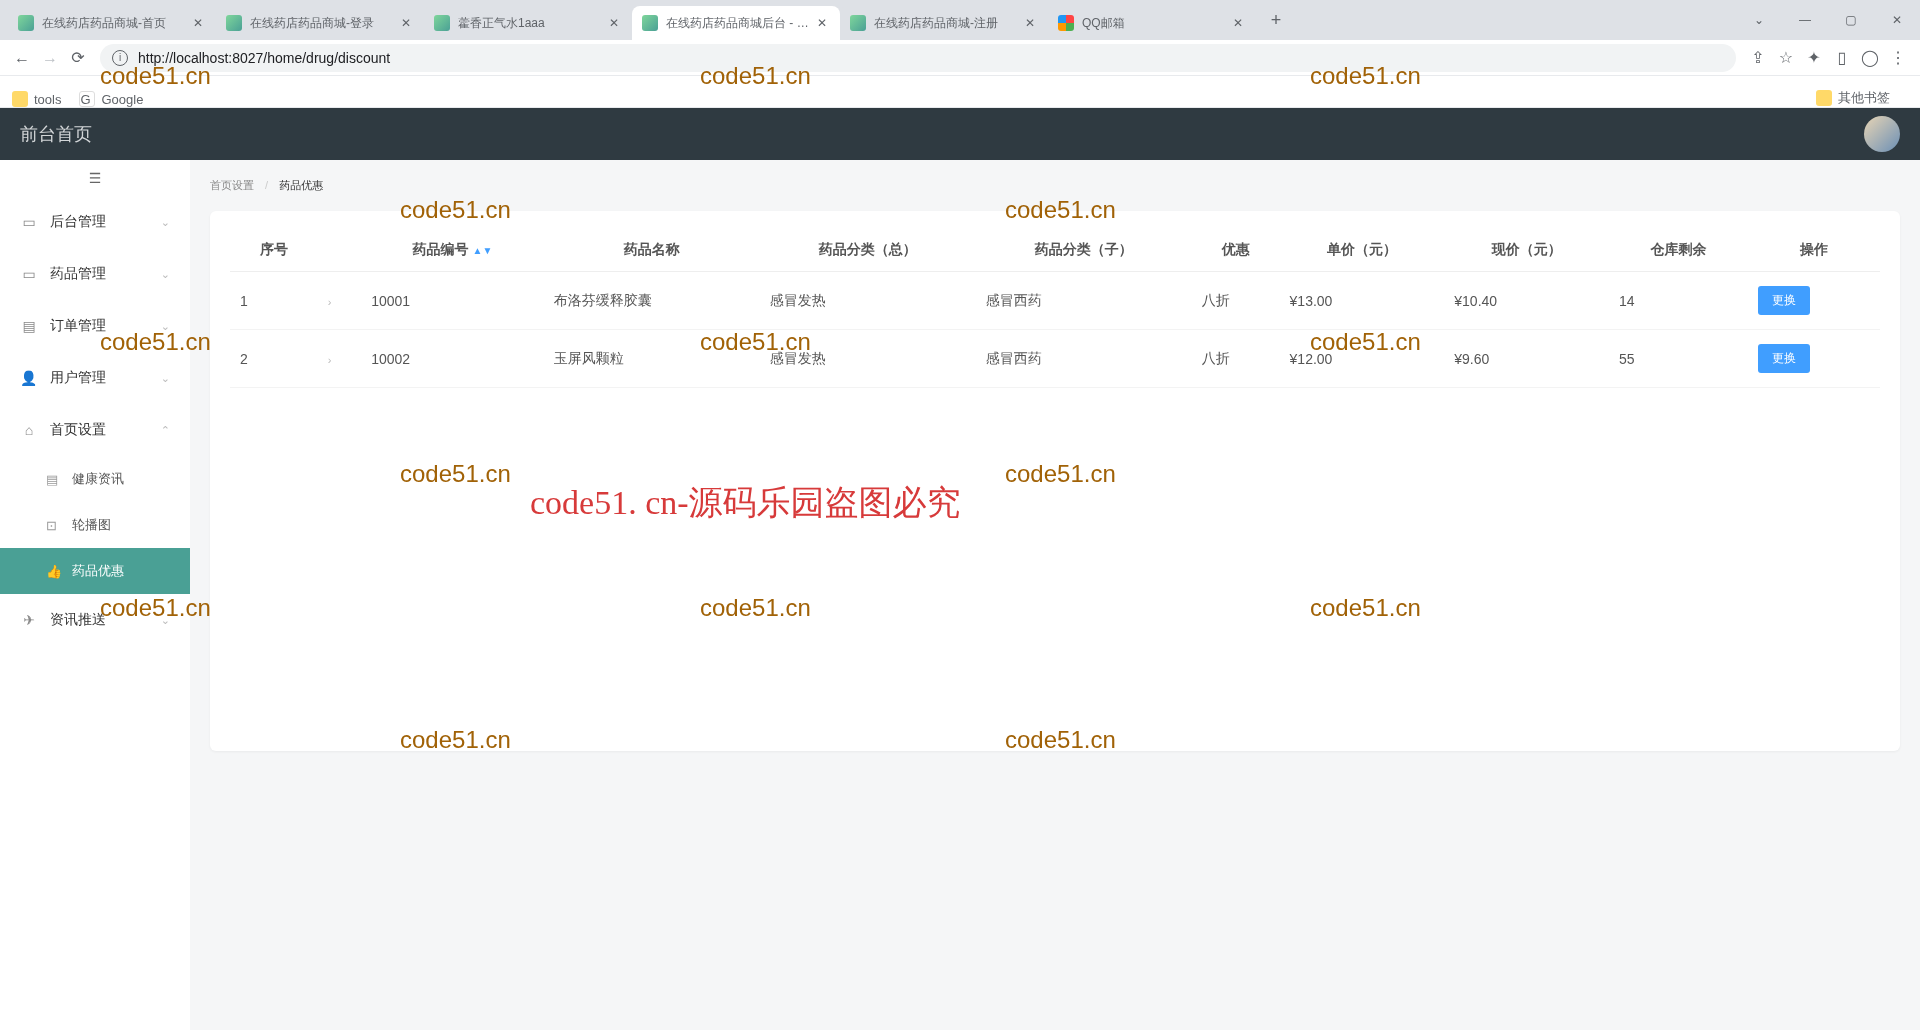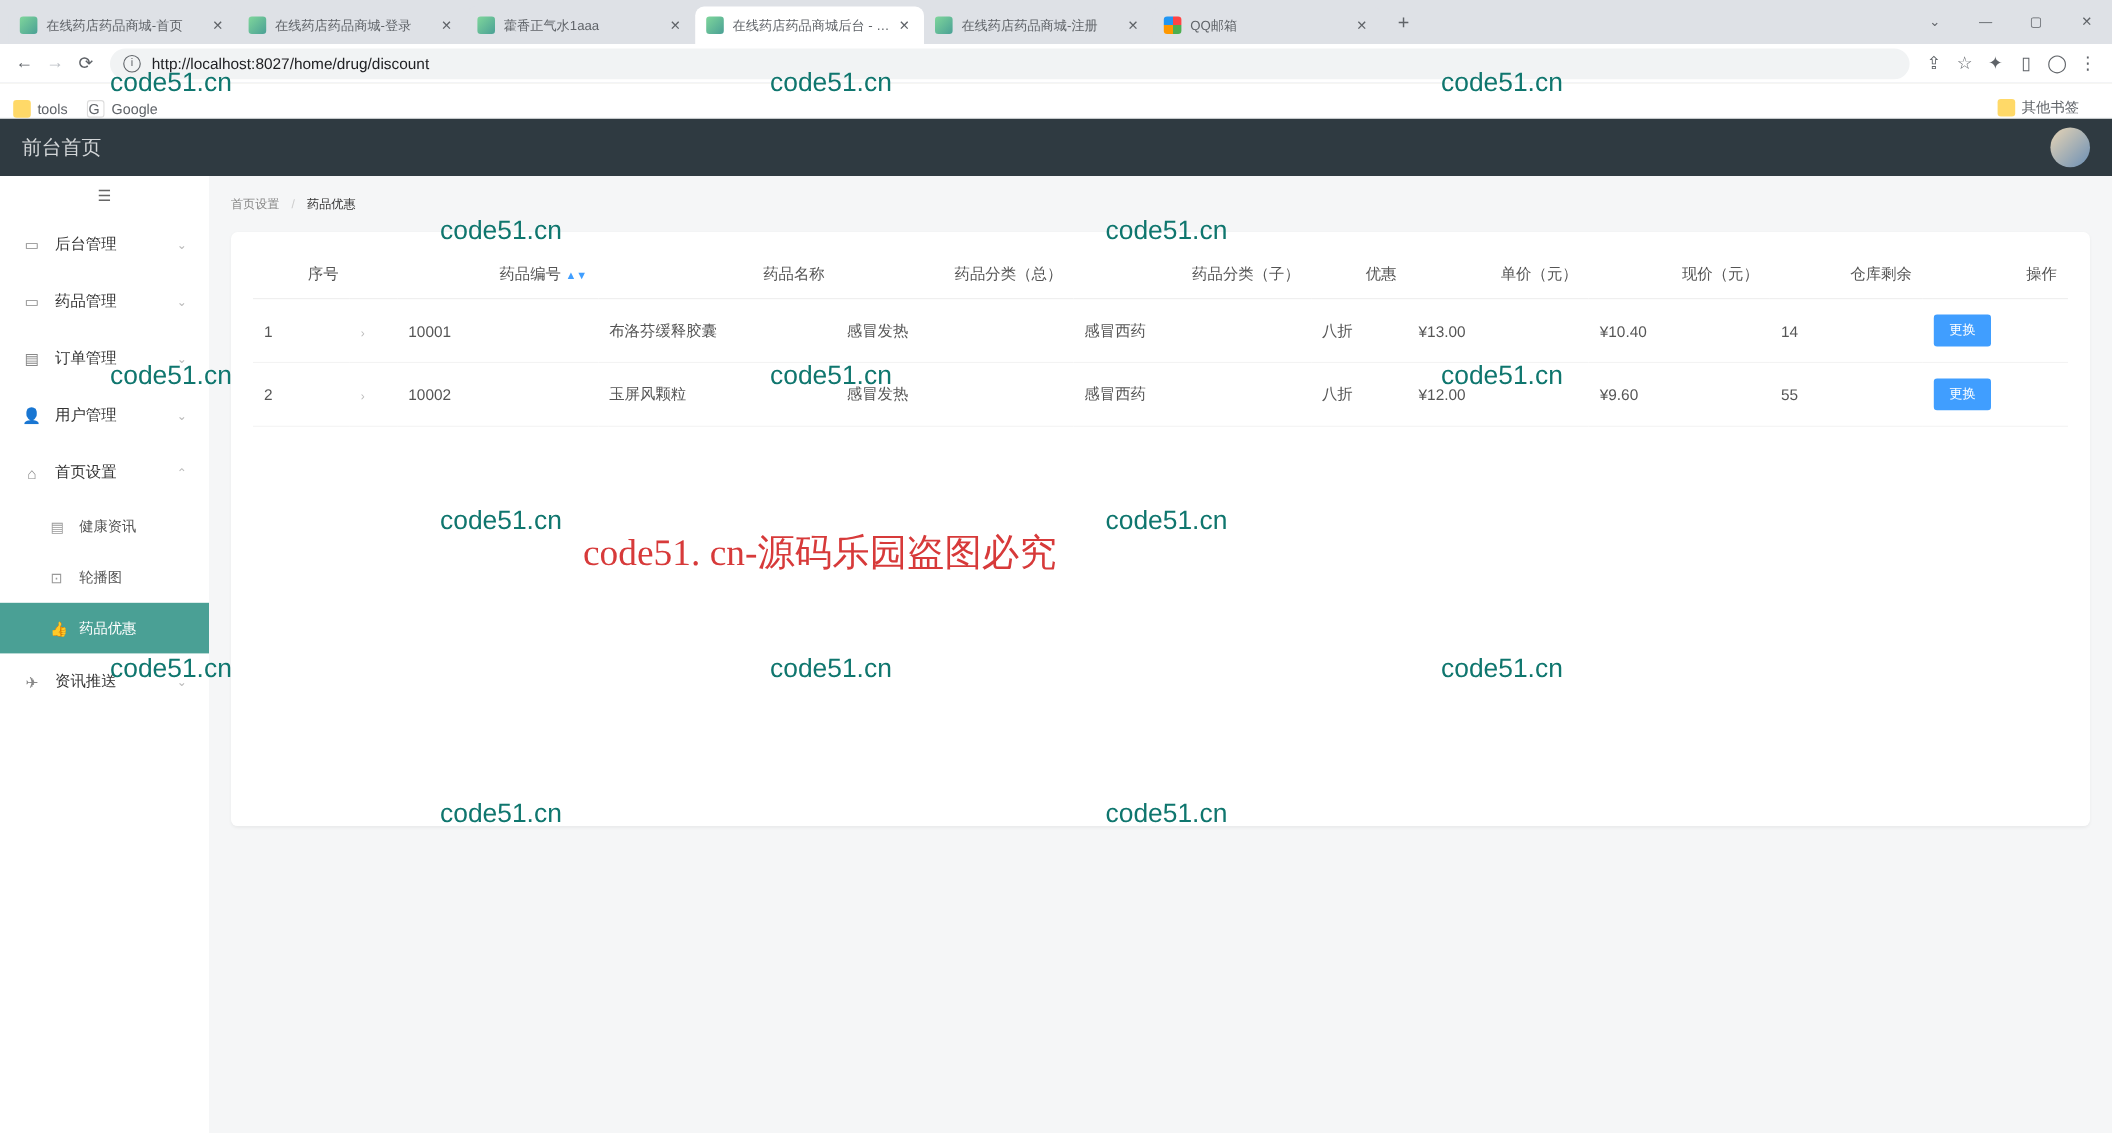--- a/index.html
+++ b/index.html
@@ -39,26 +39,26 @@
 .subitem{height:46px;display:flex;align-items:center;padding-left:46px;color:#555;font-size:13px;cursor:pointer}
 .subitem .si{width:16px;margin-right:10px;color:#999}
 .subitem.active{background:#4aa095;color:#fff}
 .subitem.active .si{color:#fff}
 .content{flex:1;padding:18px 20px;overflow:auto}
 .breadcrumb{font-size:11px;color:#888;margin-bottom:18px}
 .breadcrumb .sep{margin:0 8px;color:#ccc}
 .breadcrumb .cur{color:#333}
 .card{background:#fff;border-radius:6px;box-shadow:0 1px 3px rgba(0,0,0,.05);padding:18px 20px;min-height:540px}
 table{width:100%;border-collapse:collapse;font-size:14px}
-th{text-align:right;padding:12px 10px;color:#555;font-weight:400;border-bottom:1px solid #eee;white-space:nowrap}
+th{text-align:center;padding:12px 10px;color:#555;font-weight:700;border-bottom:1px solid #eee;white-space:nowrap}
 td{padding:14px 10px;color:#555;border-bottom:1px solid #f3f3f3}
 .sort{color:#409eff;font-size:10px;margin-left:4px;display:inline-flex;flex-direction:column;line-height:5px}
 .expand{color:#bbb;font-size:11px}
 .btn{background:#409eff;color:#fff;border:none;padding:6px 14px;border-radius:3px;font-size:12px;cursor:pointer}
-.watermark{position:absolute;color:#0f766e;font-size:24px;pointer-events:none;font-family:Arial}
+.watermark{position:absolute;color:#a16207;font-size:24px;pointer-events:none;font-family:Arial}
 .bigwm{position:absolute;color:#d73a3a;font-size:34px;font-family:"SimSun",serif;pointer-events:none;left:530px;top:480px}
 .fav-g{background:linear-gradient(135deg,#7fd69b,#4aa095)}
 .fav-q{background:conic-gradient(#f44 0 90deg,#4caf50 0 180deg,#ff9800 0 270deg,#2196f3 0)}
 .fld{background:#ffd968}
 </style>
 </head>
 <body>
 
 <div class="browser">
 

